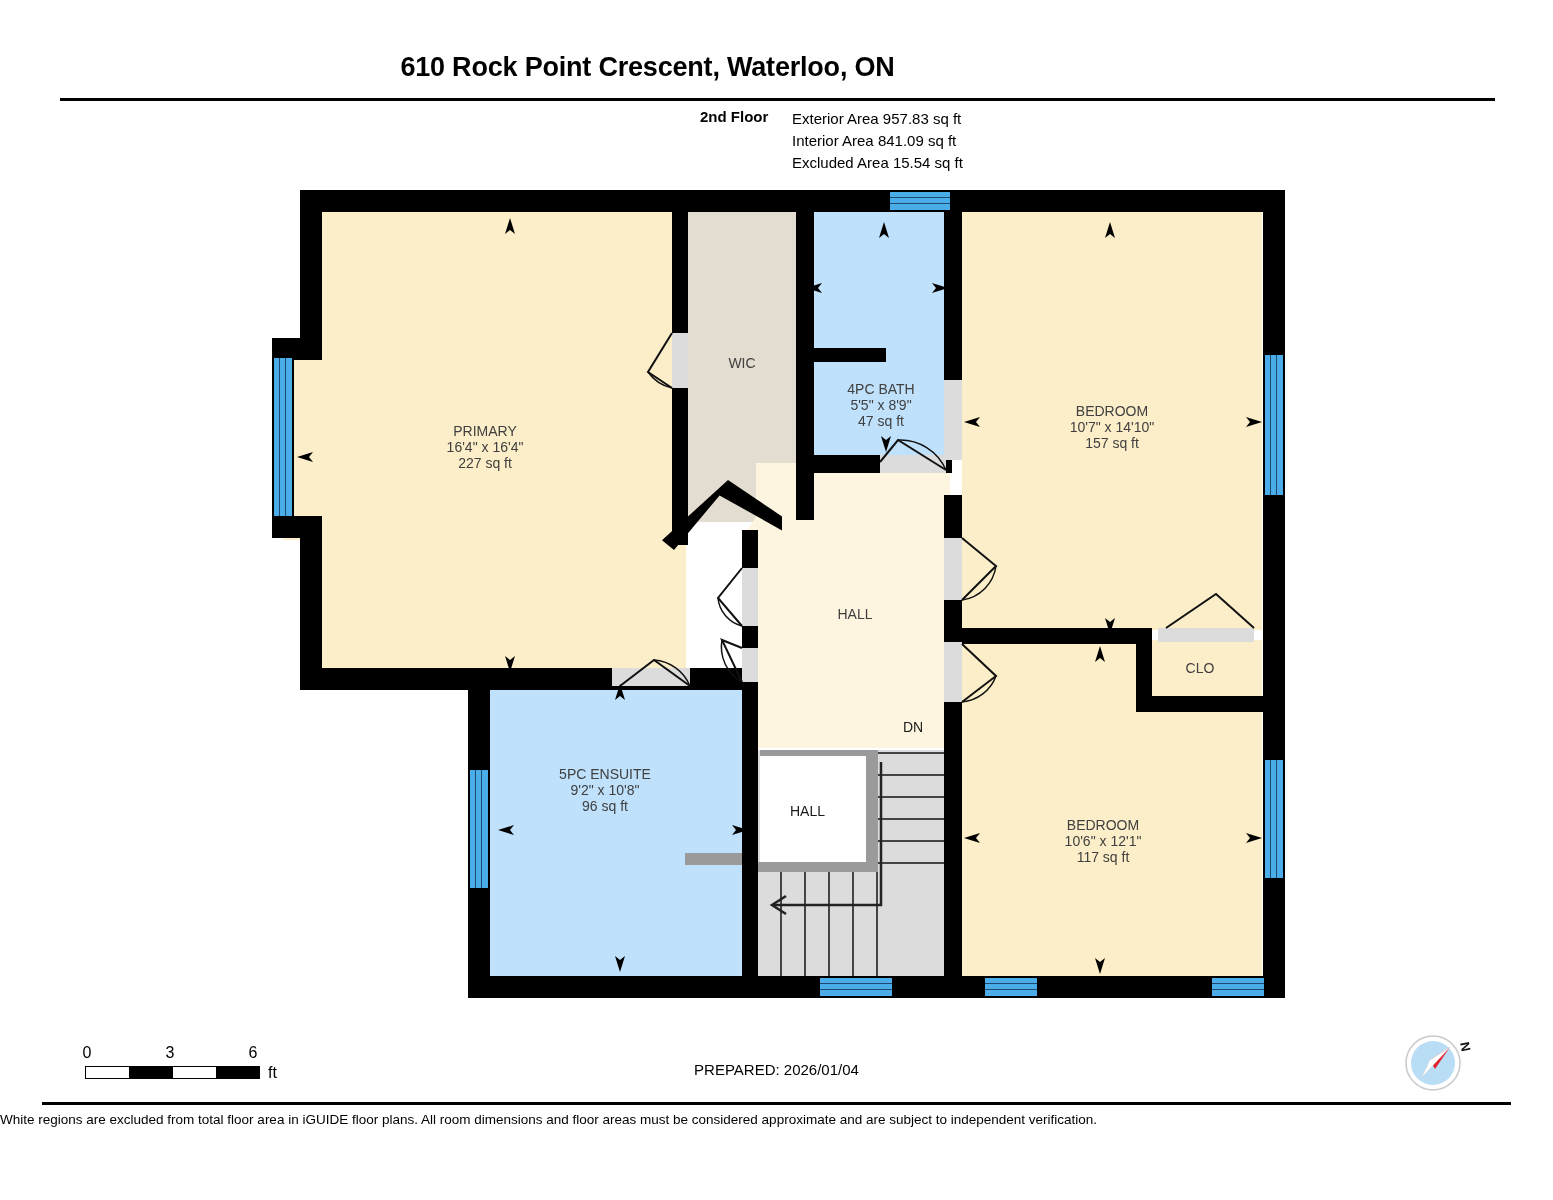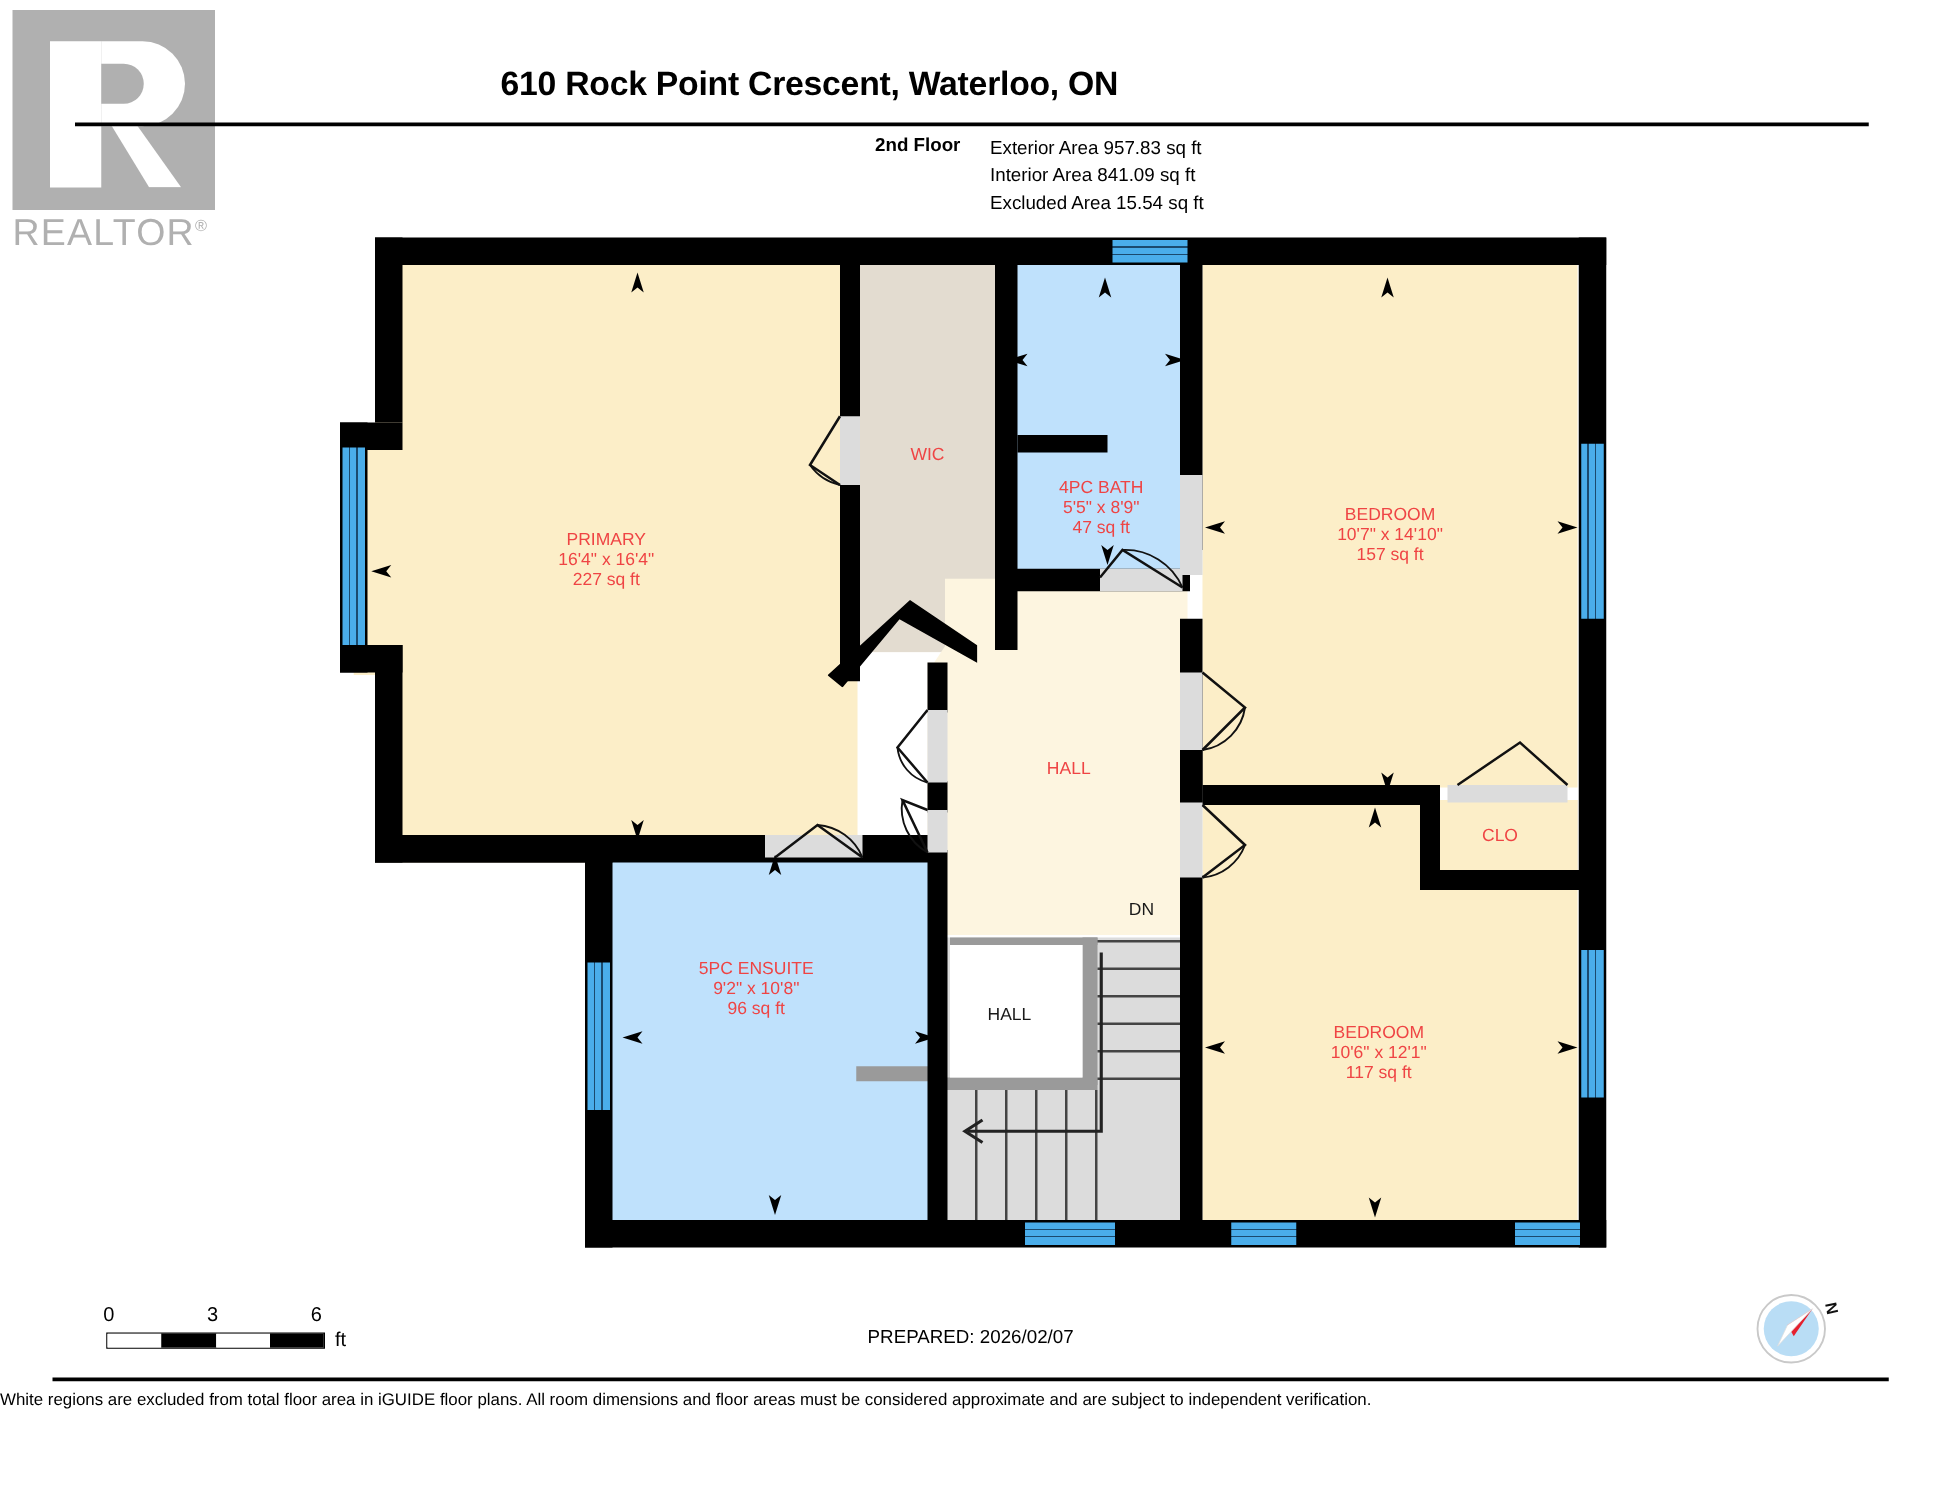--- a/index.html
+++ b/index.html
@@ -132,21 +132,21 @@
       #4aadea 6px, #4aadea 11px,
       #1b4a6e 11px, #1b4a6e 12px,
       #4aadea 12px, #4aadea 18px);
   }
 
   .dooropen { position: absolute; background: #dcdcdc; }
 
   .label {
     position: absolute;
     text-align: center;
-    color: #ef4444;
+    color: #404040;
     font-size: 14px;
     line-height: 16px;
     white-space: nowrap;
   }
   .label .ln1 { display: block; }
   .label .ln2 { display: block; }
   .label .ln3 { display: block; }
 
   .minilabel {
     position: absolute;
@@ -224,29 +224,20 @@
   }
 
   
   #compass { position: absolute; left: 1397px; top: 1027px; width: 82px; height: 72px; }
 </style>
 </head>
 <body>
 
 <div id="page">
 
-<div id="realtor-logo">
-  <div id="realtor-mark">
-    <div class="r-stem"></div>
-    <div class="r-bowl-outer"></div>
-    <div class="r-bowl-inner"></div>
-    <div class="r-leg"></div>
-  </div>
-  <div id="realtor-word"><span>REALTOR</span><sup>®</sup></div>
-</div>
 
 <div id="title">610 Rock Point Crescent, Waterloo, ON</div>
 <div id="title-rule"></div>
 
 <div id="meta">
   <div id="meta-label">2nd Floor</div>
   <div id="meta-lines">
     <div>Exterior Area 957.83 sq ft</div>
     <div>Interior Area 841.09 sq ft</div>
     <div>Excluded Area 15.54 sq ft</div>
@@ -464,21 +455,21 @@
   </div>
   <div id="scale-bar">
     <div class="seg-w"></div>
     <div class="seg-b"></div>
     <div class="seg-w"></div>
     <div class="seg-b"></div>
   </div>
 </div>
 <div id="scale-unit">ft</div>
 
-<div id="prepared">PREPARED: 2026/02/07</div>
+<div id="prepared">PREPARED: 2026/01/04</div>
 
 <div id="footer-rule"></div>
 <div id="disclaimer">White regions are excluded from total floor area in iGUIDE floor plans. All room dimensions and floor areas must be considered approximate and are subject to independent verification.</div>
 
 <div id="compass">
   <svg width="82" height="72" viewBox="0 0 82 72">
     <circle cx="36" cy="36" r="27" fill="#ffffff" stroke="#c9c9c9" stroke-width="1.5"></circle>
     <circle cx="36" cy="36" r="22" fill="#b9ddf5"></circle>
     <polygon points="53,20 38,42 33,33" fill="#e5202e"></polygon>
     <polygon points="53,20 33,33 25,50" fill="#ffffff" stroke="#dddddd" stroke-width="0.6"></polygon>

